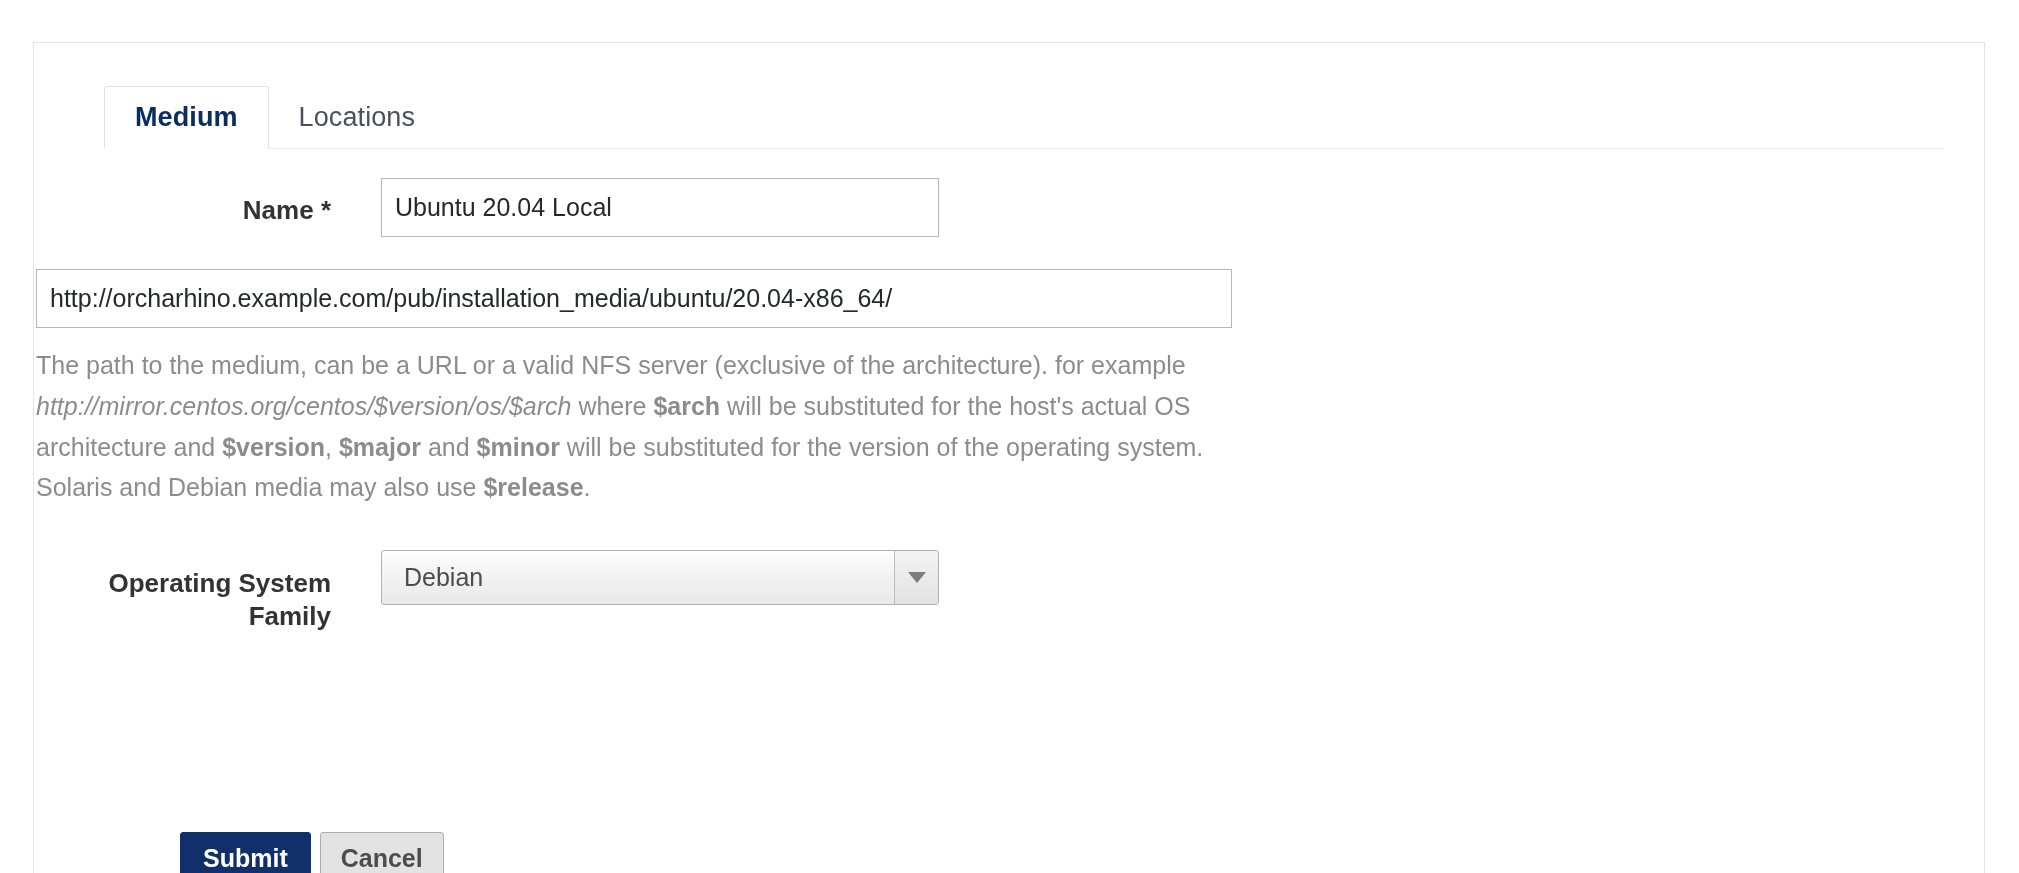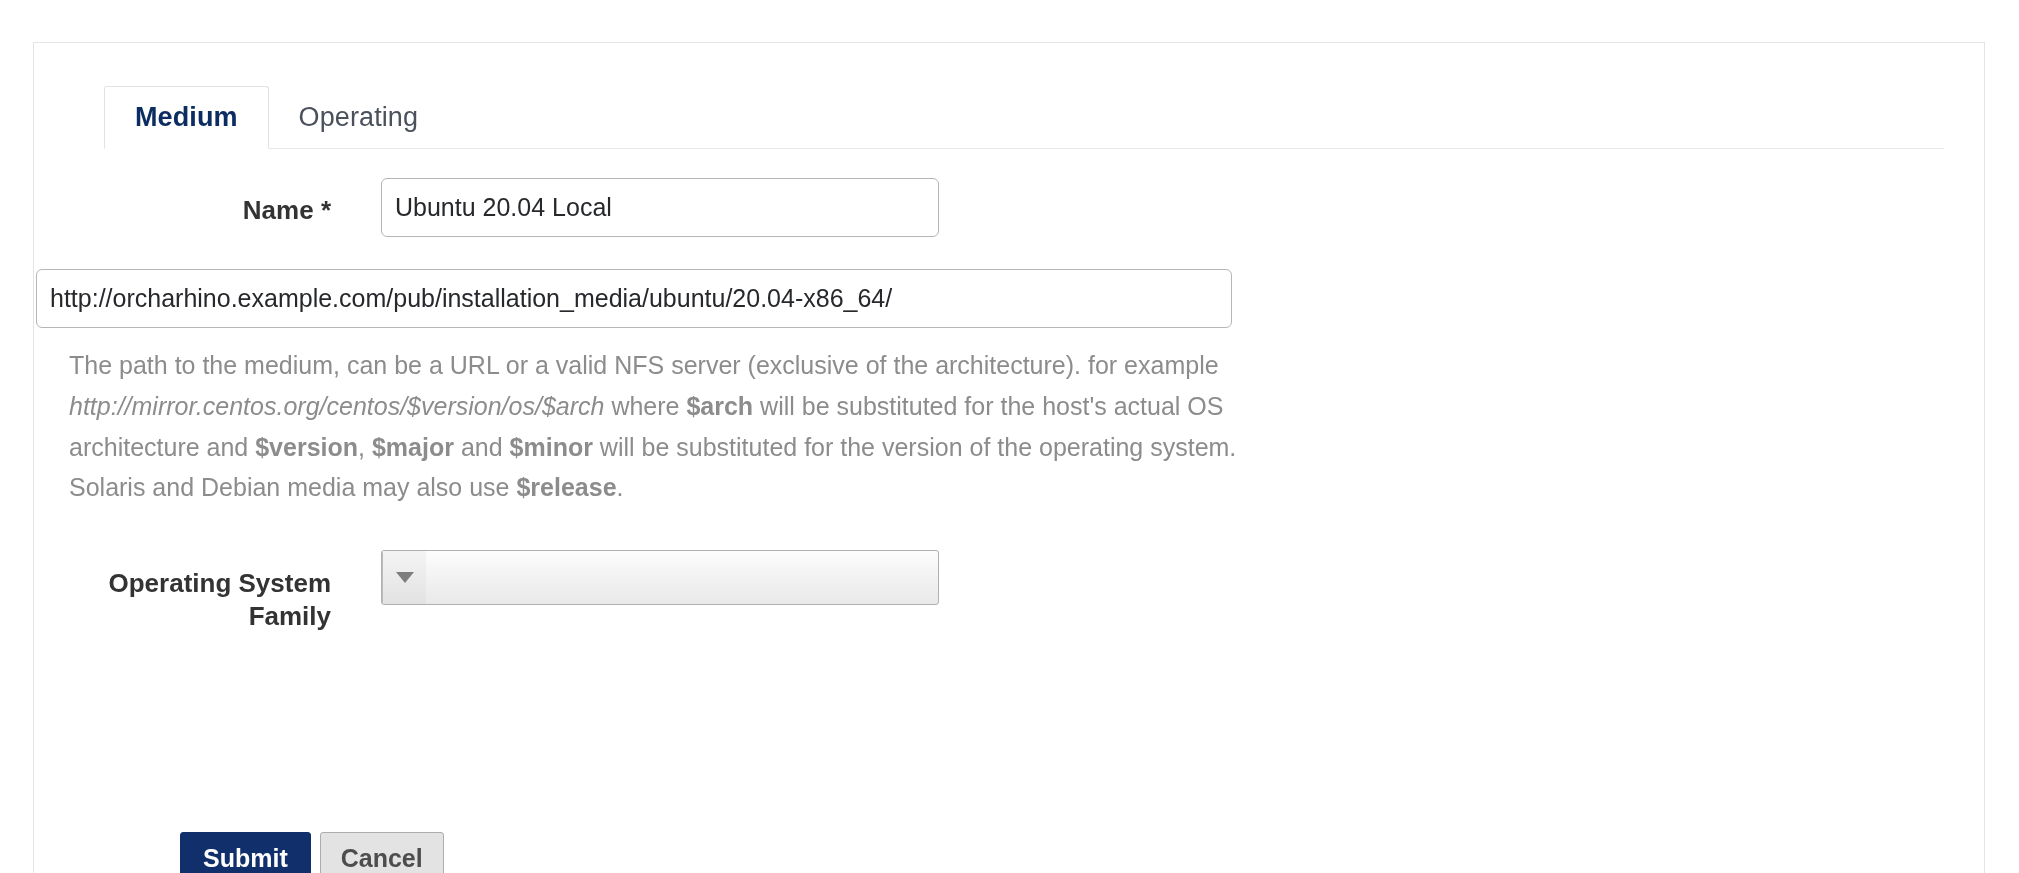--- a/index.html
+++ b/index.html
@@ -93,37 +93,36 @@
     height: 59px;
     border: 1px solid #b6b6b6;
     background: #ffffff;
     box-sizing: border-box;
     font-size: 25px;
     color: #26282b;
     padding: 0 13px;
     line-height: 57px;
     white-space: nowrap;
     overflow: hidden;
-    border-radius: 6px;
+    border-radius: 0;
     font-family: "Liberation Sans", sans-serif;
   }
   .input-name { width: 558px; }
   .input-path { width: 1196px; }
 
   .row-name .label-col { padding-top: 16px; }
   .row-path .label-col { padding-top: 16px; }
 
   .help {
     font-size: 25px;
     color: #8c8c8c;
     line-height: 1.63;
     margin-top: 17px;
     max-width: 1200px;
     font-weight: 400;
-    margin-left: 33px;
   }
   .help b { font-weight: bold; color: #8c8c8c; }
   .help i { font-style: italic; }
 
   
   .row-os { margin-top: 42px; }
   .row-os .label-col { padding-top: 17px; }
   .select {
     position: relative;
     width: 558px;
@@ -198,21 +197,21 @@
 </head>
 <body>
 
 <div class="panel">
 
   <div class="tabs">
     <div class="tab active">
       <span>Medium</span>
     </div>
     <div class="tab">
-      <span>Operating</span>
+      <span>Locations</span>
     </div>
   </div>
 
   <div class="form">
 
     <div class="row row-name">
       <div class="label-col">Name *</div>
       <div class="field-col">
         <div class="text-input input-name" title="">Ubuntu 20.04 Local</div>
       </div>
@@ -222,20 +221,21 @@
       <div class="field-col">
         <div class="text-input input-path" title="">http://orcharhino.example.com/pub/installation_media/ubuntu/20.04-x86_64/</div>
         <div class="help"><span>The path to the medium, can be a URL or a valid NFS server (exclusive of the architecture). for example </span><i>http://mirror.centos.org/centos/$version/os/$arch</i><span> where </span><b>$arch</b><span> will be substituted for the host's actual OS architecture and </span><b>$version</b><span>, </span><b>$major</b><span> and </span><b>$minor</b><span> will be substituted for the version of the operating system. Solaris and Debian media may also use </span><b>$release</b><span>.</span></div>
       </div>
     </div>
 
     <div class="row row-os">
       <div class="label-col">Operating System Family</div>
       <div class="field-col">
         <div class="select">
+          <div class="select-value">Debian</div>
           <div class="select-arrow">
             <span class="caret"></span>
           </div>
         </div>
       </div>
     </div>
 
   </div>
 
   <div class="actions">

